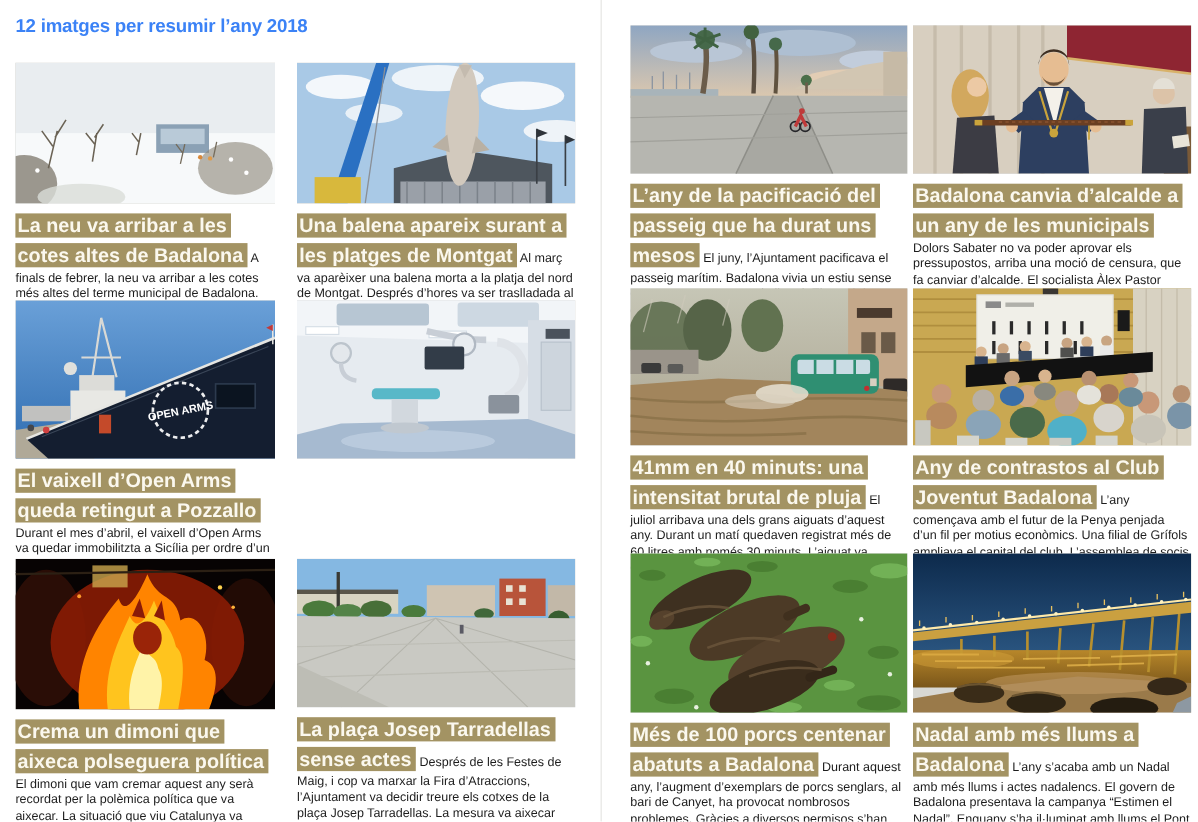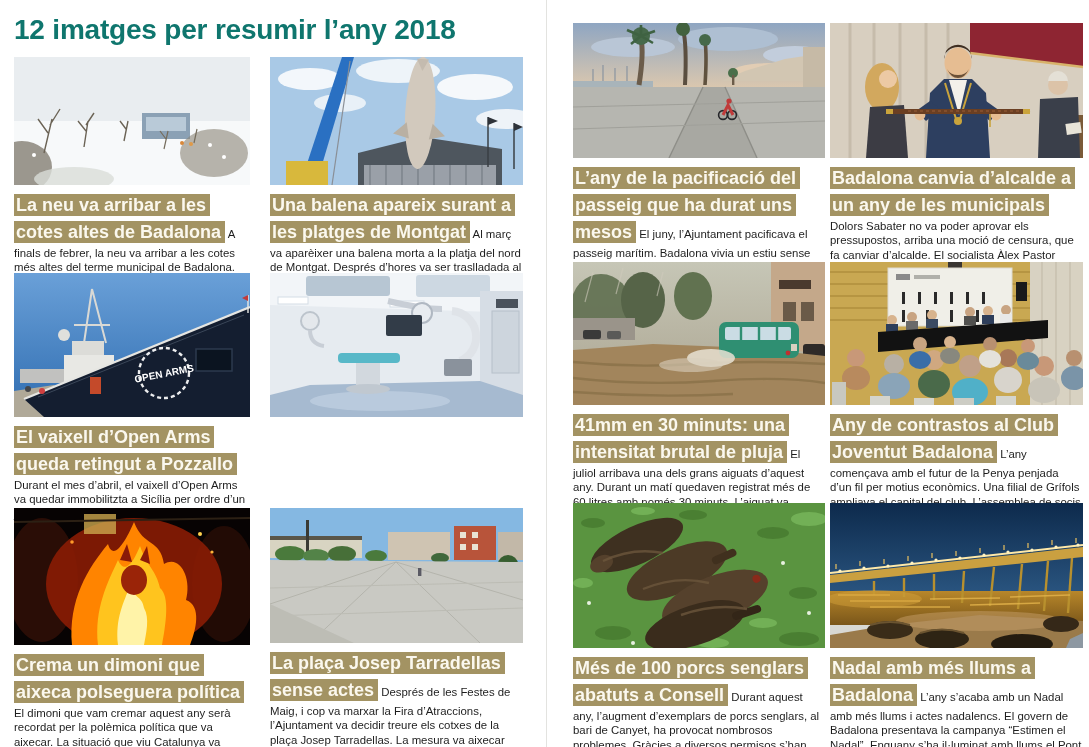--- a/index.html
+++ b/index.html
@@ -1,19 +1,19 @@
 <!DOCTYPE html>
 <html><head>
 <meta charset="utf-8">
 <style>
   html,body{margin:0;padding:0;}
   body{background:#ffffff;font-family:"Liberation Sans",sans-serif;}
   .spread{position:relative;width:1089px;height:747px;background:#ffffff;overflow:hidden;}
   .divider{position:absolute;left:546px;top:0;width:1px;height:747px;background:#e3e3e0;}
-  .page-title{position:absolute;left:14px;top:14px;margin:0;font-size:28px;font-weight:bold;color:#0f766e;letter-spacing:-0.2px;}
+  .page-title{position:absolute;left:14px;top:14px;margin:0;font-size:17px;font-weight:bold;color:#3b82f6;letter-spacing:-0.2px;}
   .item{position:absolute;}
   .photo{width:100%;overflow:hidden;background:#d8d8d4;}
   .photo svg{display:block;width:100%;height:100%;}
   .cap{margin:7px 0 0 0;font-size:11.4px;line-height:1.27;color:#1d1d1d;}
   .hl{background:#a39363;color:#fbf8ee;font-weight:bold;font-size:18px;line-height:1.5;padding:1px 4px 1px 2px;-webkit-box-decoration-break:clone;box-decoration-break:clone;}
 </style>
 </head>
 <body>
 
 <div class="spread">
@@ -289,21 +289,21 @@
         <rect x="146" y="60" width="80" height="36" rx="7" fill="#2f8f72"></rect>
         <rect x="152" y="65" width="66" height="13" rx="2" fill="#cadce4"></rect>
         <path d="M168,65 v13 M186,65 v13 M204,65 v13" stroke="#2f8f72" stroke-width="2.4"></path>
         <rect x="218" y="82" width="6" height="7" fill="#d8d0c0"></rect>
         <circle cx="215" cy="91" r="2.4" fill="#c03030"></circle>
         <ellipse cx="138" cy="96" rx="24" ry="9" fill="#e8e2d4" opacity="0.85"></ellipse>
         <ellipse cx="118" cy="103" rx="32" ry="7" fill="#d8cfbc" opacity="0.6"></ellipse>
         <path d="M20,10 l-8,30 M50,6 l-7,26 M90,10 l-6,24" stroke="#cfcabc" stroke-width="1.2" opacity="0.6"></path>
       </svg>
     </div>
-    <p class="cap"><span class="hl">41mm en 30 minuts: una intensitat brutal de pluja</span> <span>El juliol arribava una dels grans aiguats d’aquest any. Durant un matí quedaven registrat més de 60 litres amb només 30 minuts. L’aiguat va causar forces inundacions a la ciutat.</span></p>
+    <p class="cap"><span class="hl">41mm en 40 minuts: una intensitat brutal de pluja</span> <span>El juliol arribava una dels grans aiguats d’aquest any. Durant un matí quedaven registrat més de 60 litres amb només 30 minuts. L’aiguat va causar forces inundacions a la ciutat.</span></p>
   </article>
 
   <article class="item" style="left:830px;top:262px;width:253px">
     <div class="photo" style="height:143px">
       <svg viewBox="0 0 253 143" preserveAspectRatio="none">
         <rect width="253" height="143" fill="#c9a852"></rect>
         <path d="M0,10 h253 M0,22 h253 M0,34 h253 M0,46 h253 M0,58 h253" stroke="#b08e3e" stroke-width="1.6"></path>
         <rect x="200" y="0" width="53" height="143" fill="#d8d2c2"></rect>
         <path d="M212,0 v143 M226,0 v143 M240,0 v143" stroke="#c4bcaa" stroke-width="1.2"></path>
         <rect x="118" y="0" width="14" height="62" fill="#3a3632"></rect>
@@ -408,21 +408,21 @@
             <ellipse cx="122" cy="122" rx="52" ry="20" fill="#3a2c1c"></ellipse>
             <rect x="160" y="122" width="30" height="8" rx="4" fill="#332618"></rect>
           </g>
         <path d="M30,58 q30,-14 60,-8 M70,86 q34,-14 66,-6 M108,112 q34,-12 66,-6" stroke="#6b563c" stroke-width="2.4" fill="none" opacity="0.8"></path>
         <circle cx="16" cy="100" r="2" fill="#e8f0e0"></circle>
           <circle cx="210" cy="60" r="2" fill="#e8f0e0"></circle>
           <circle cx="236" cy="110" r="2" fill="#e8f0e0"></circle>
           <circle cx="60" cy="140" r="2" fill="#e8f0e0"></circle>
       </svg>
     </div>
-    <p class="cap"><span class="hl">Més de 100 porcs senglars abatuts a Consell</span> <span>Durant aquest any, l’augment d’exemplars de porcs senglars, al bari de Canyet, ha provocat nombrosos problemes. Gràcies a diversos permisos s’han abatut un centenar durant aquest any.</span></p>
+    <p class="cap"><span class="hl">Més de 100 porcs centenar abatuts a Badalona</span> <span>Durant aquest any, l’augment d’exemplars de porcs senglars, al bari de Canyet, ha provocat nombrosos problemes. Gràcies a diversos permisos s’han abatut un centenar durant aquest any.</span></p>
   </article>
 
   <article class="item" style="left:830px;top:503px;width:253px">
     <div class="photo" style="height:145px">
       <svg viewBox="0 0 253 145" preserveAspectRatio="none">
         <defs>
           <linearGradient id="gnight" x1="0" y1="0" x2="0" y2="1">
             <stop offset="0" stop-color="#0d2a4c"></stop>
               <stop offset="1" stop-color="#2a5580"></stop>
           </linearGradient>

